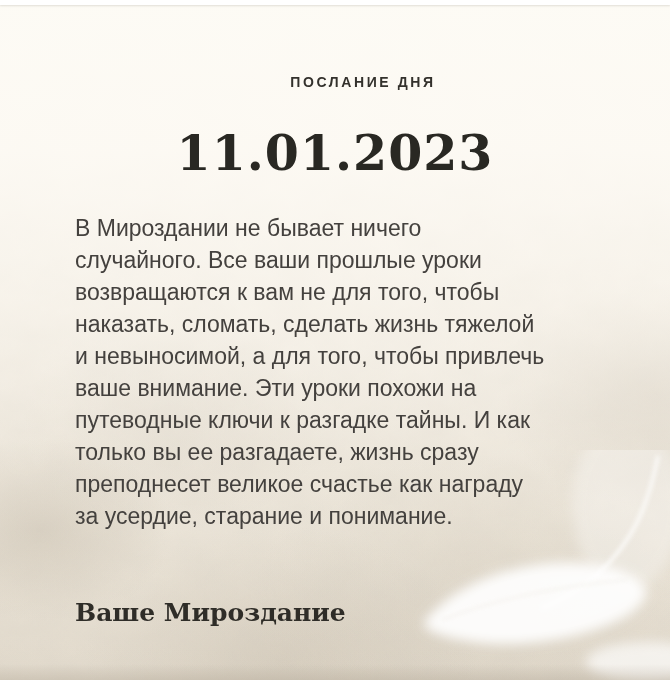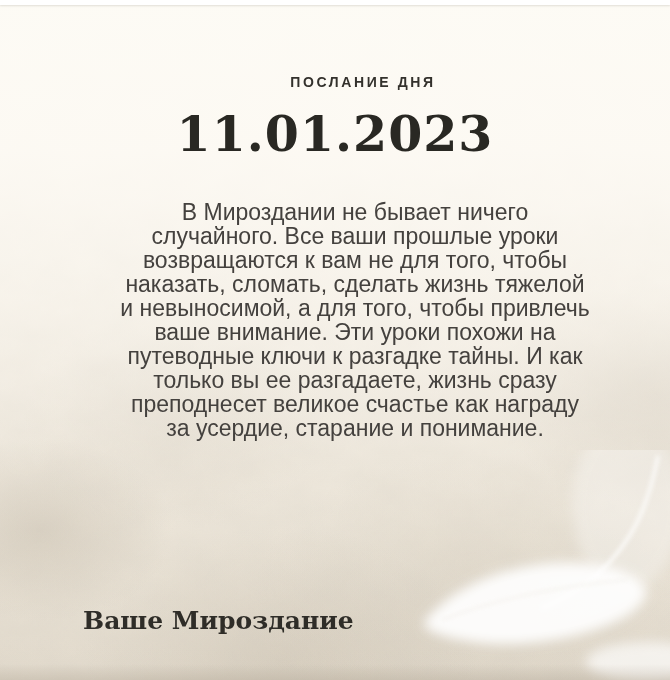--- a/index.html
+++ b/index.html
@@ -70,52 +70,51 @@
     width: 100%;
     text-align: center;
     font-size: 14px;
     font-weight: bold;
     letter-spacing: 2.6px;
     color: #33312c;
     padding-left: 28px;
   }
   .date {
     position: absolute;
-    top: 105px;
+    top: 124px;
     left: 0;
     width: 100%;
     text-align: center;
     font-family: "DejaVu Serif", serif;
     font-size: 49px;
     font-weight: bold;
     letter-spacing: 1px;
     color: #292823;
   }
   .body-text {
     position: absolute;
-    top: 200px;
+    top: 212px;
     left: 75px;
     width: 560px;
     font-size: 23px;
-    line-height: 24px;
+    line-height: 32px;
     color: #44413e;
     white-space: pre;
-    text-align: center;
   }
   .signature {
     position: absolute;
     top: 596px;
     left: 75px;
     font-family: "DejaVu Serif", serif;
     font-weight: bold;
     font-size: 25px;
     line-height: 34px;
     color: #2f2d28;
   }
-  .signature div { margin: 8px; }
+  .signature div { margin: 0; }
 </style>
 </head>
 <body>
 
 <div class="card">
 
   <svg class="noise-layer" xmlns="http://www.w3.org/2000/svg" width="670" height="680">
     <filter id="paperNoise" x="0" y="0" width="100%" height="100%">
       <feTurbulence type="fractalNoise" baseFrequency="0.022 0.028" numOctaves="4" seed="11" result="n"></feTurbulence>
       <feColorMatrix in="n" type="matrix" values="0 0 0 0 0.62

